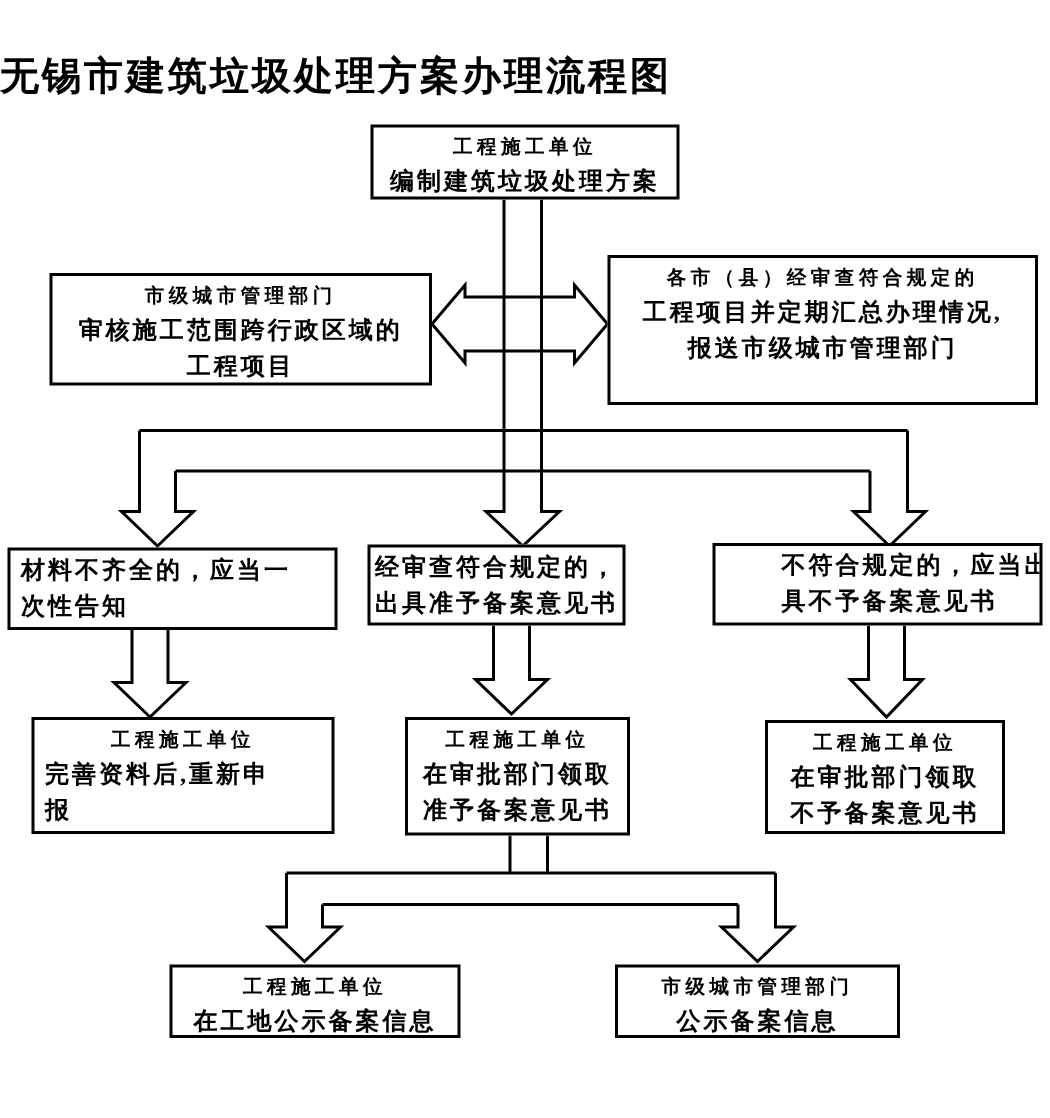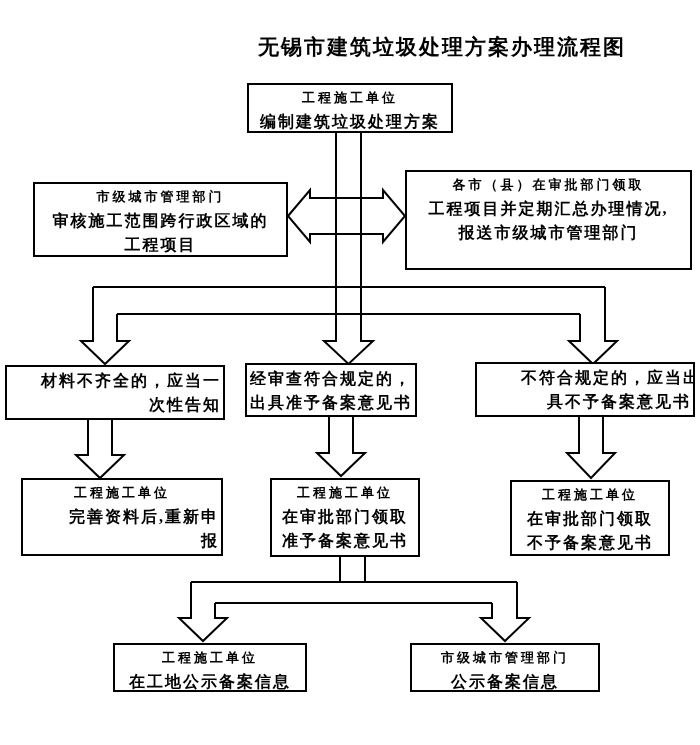--- a/index.html
+++ b/index.html
@@ -5,40 +5,40 @@
   :root { --ink:#000000; --bg:#ffffff; }
   html,body { margin:0; padding:0; background:var(--bg); }
   #stage {
     position:relative; width:700px; height:745px;
     background:var(--bg); overflow:hidden;
     font-family:"Liberation Serif","DejaVu Serif",serif;
     color:var(--ink);
   }
   #title {
     position:absolute; left:0; top:33px; width:626px;
-    text-align:right; font-size:21px; font-weight:700;
+    text-align:left; font-size:26px; font-weight:700;
     letter-spacing:2px; white-space:nowrap;
   }
   #connectors { position:absolute; left:0; top:0; }
   #connectors path { fill:none; stroke:var(--ink); stroke-width:2; }
   .box {
     position:absolute; box-sizing:border-box;
     border:2px solid var(--ink); background:var(--bg);
     text-align:center; overflow:hidden;
   }
   .bh {
     font-size:13px; font-weight:700; letter-spacing:3px;
     line-height:25px; white-space:nowrap;
   }
   .bl {
     font-size:16px; letter-spacing:2px; line-height:24px;
     white-space:nowrap;
     font-weight:bold;
   }
-  .ta-left { text-align:right; padding-left:7px; padding-right:2px; }
+  .ta-left { text-align:left; padding-left:7px; padding-right:2px; }
   .pt2 { padding-top:2px; }
 </style>
 </head>
 <body>
 
 <div id="stage">
 
   <div id="title">无锡市建筑垃圾处理方案办理流程图</div>
 
   <svg id="connectors" width="700" height="745" viewBox="0 0 700 745">
@@ -61,21 +61,21 @@
     <div class="bl">编制建筑垃圾处理方案</div>
   </div>
 
   <div class="box" style="left:33px; top:182px; width:255px; height:75px;">
     <div class="bh">市级城市管理部门</div>
     <div class="bl">审核施工范围跨行政区域的</div>
     <div class="bl">工程项目</div>
   </div>
 
   <div class="box" style="left:405px; top:170px; width:287px; height:100px;">
-    <div class="bh">各市（县）在审批部门领取</div>
+    <div class="bh">各市（县）经审查符合规定的</div>
     <div class="bl">工程项目并定期汇总办理情况,</div>
     <div class="bl">报送市级城市管理部门</div>
   </div>
 
   <div class="box ta-left pt2" style="left:5px; top:365px; width:220px; height:55px;">
     <div class="bl">材料不齐全的，应当一</div>
     <div class="bl">次性告知</div>
   </div>
 
   <div class="box pt2" style="left:245px; top:363px; width:172px; height:54px;">

